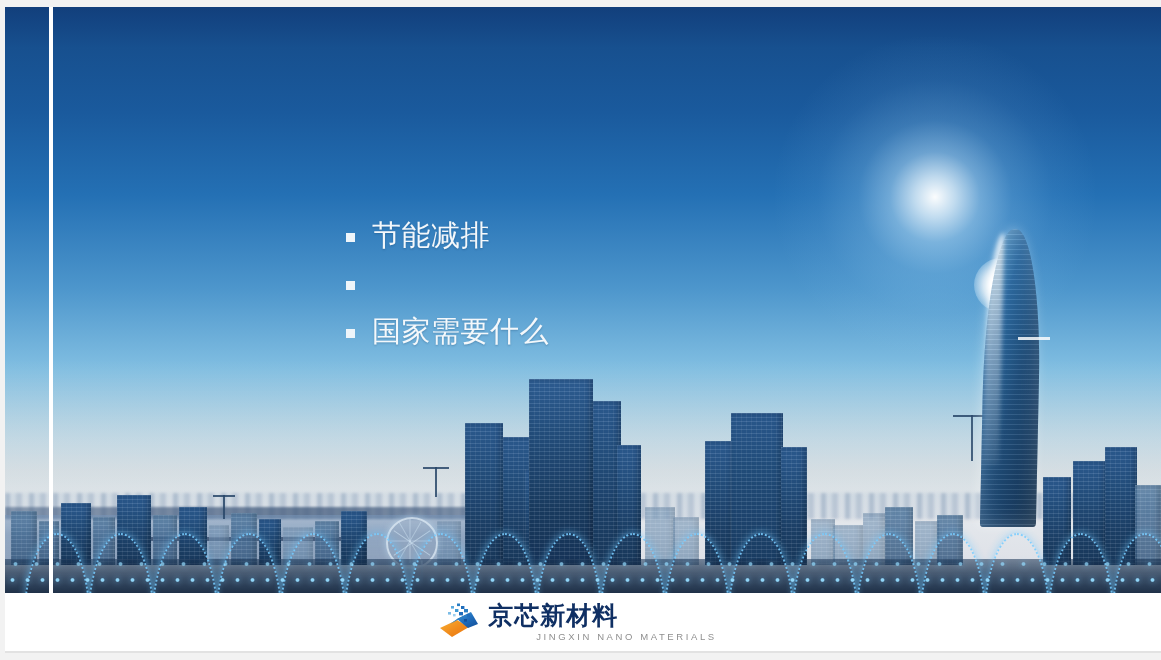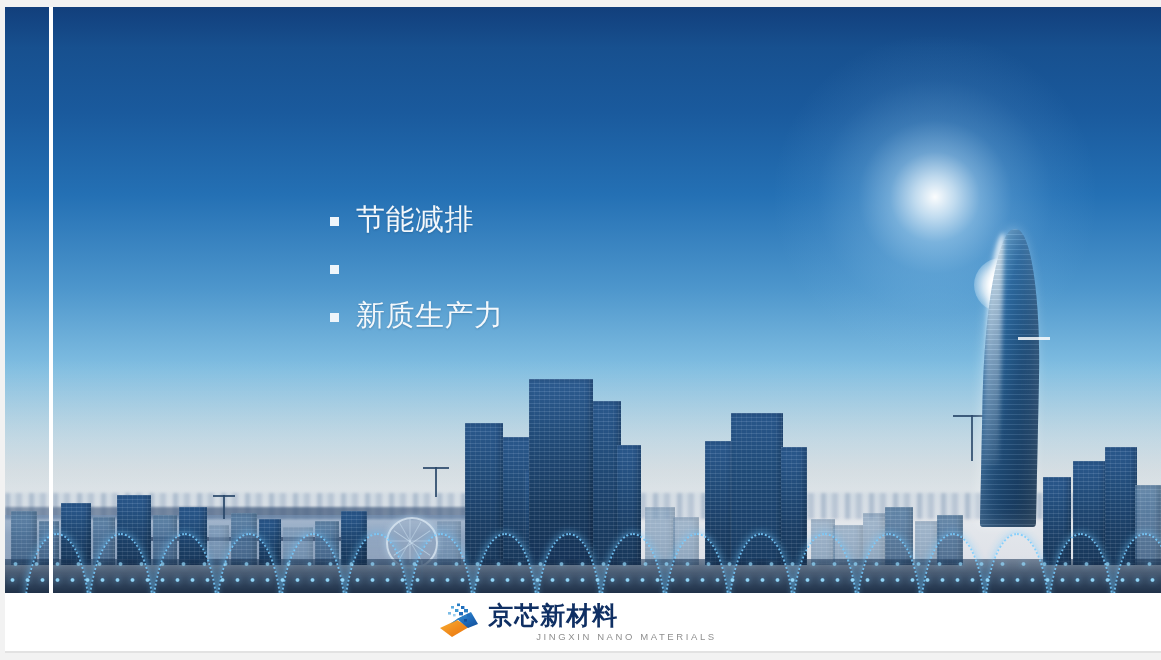--- a/index.html
+++ b/index.html
@@ -345,21 +345,21 @@
     letter-spacing: 2px;
     line-height: 1.12;
     text-shadow: 0 1px 3px rgba(8,38,72,0.35);
     white-space: nowrap;
   }
   .bullets {
     position: absolute;
     left: 330px;
     top: 196px;
     list-style: none;
-    margin: 0;
+    margin: 16px;
     padding: 0;
   }
   .bullet-item {
     display: flex;
     align-items: center;
     height: 48px;
     color: #f4f8fb;
     font-size: 29px;
     letter-spacing: 0.5px;
     text-shadow: 0 1px 2px rgba(10,50,90,0.28);
@@ -541,21 +541,21 @@
     <ul class="bullets">
       <li class="bullet-item">
         <span class="bullet-marker"></span>
         <span>节能减排</span>
       </li>
       <li class="bullet-item">
         <span class="bullet-marker"></span>
       </li>
       <li class="bullet-item">
         <span class="bullet-marker"></span>
-        <span>新质生产力</span>
+        <span>国家需要什么</span>
       </li>
     </ul>
   </div>
 
   <div class="footer">
     <div class="logo">
       <svg class="logo-mark" viewBox="0 0 42 38">
         <defs>
           <linearGradient id="gOrange" x1="0" y1="0" x2="1" y2="1">
             <stop offset="0%" stop-color="#f9b033"></stop>

